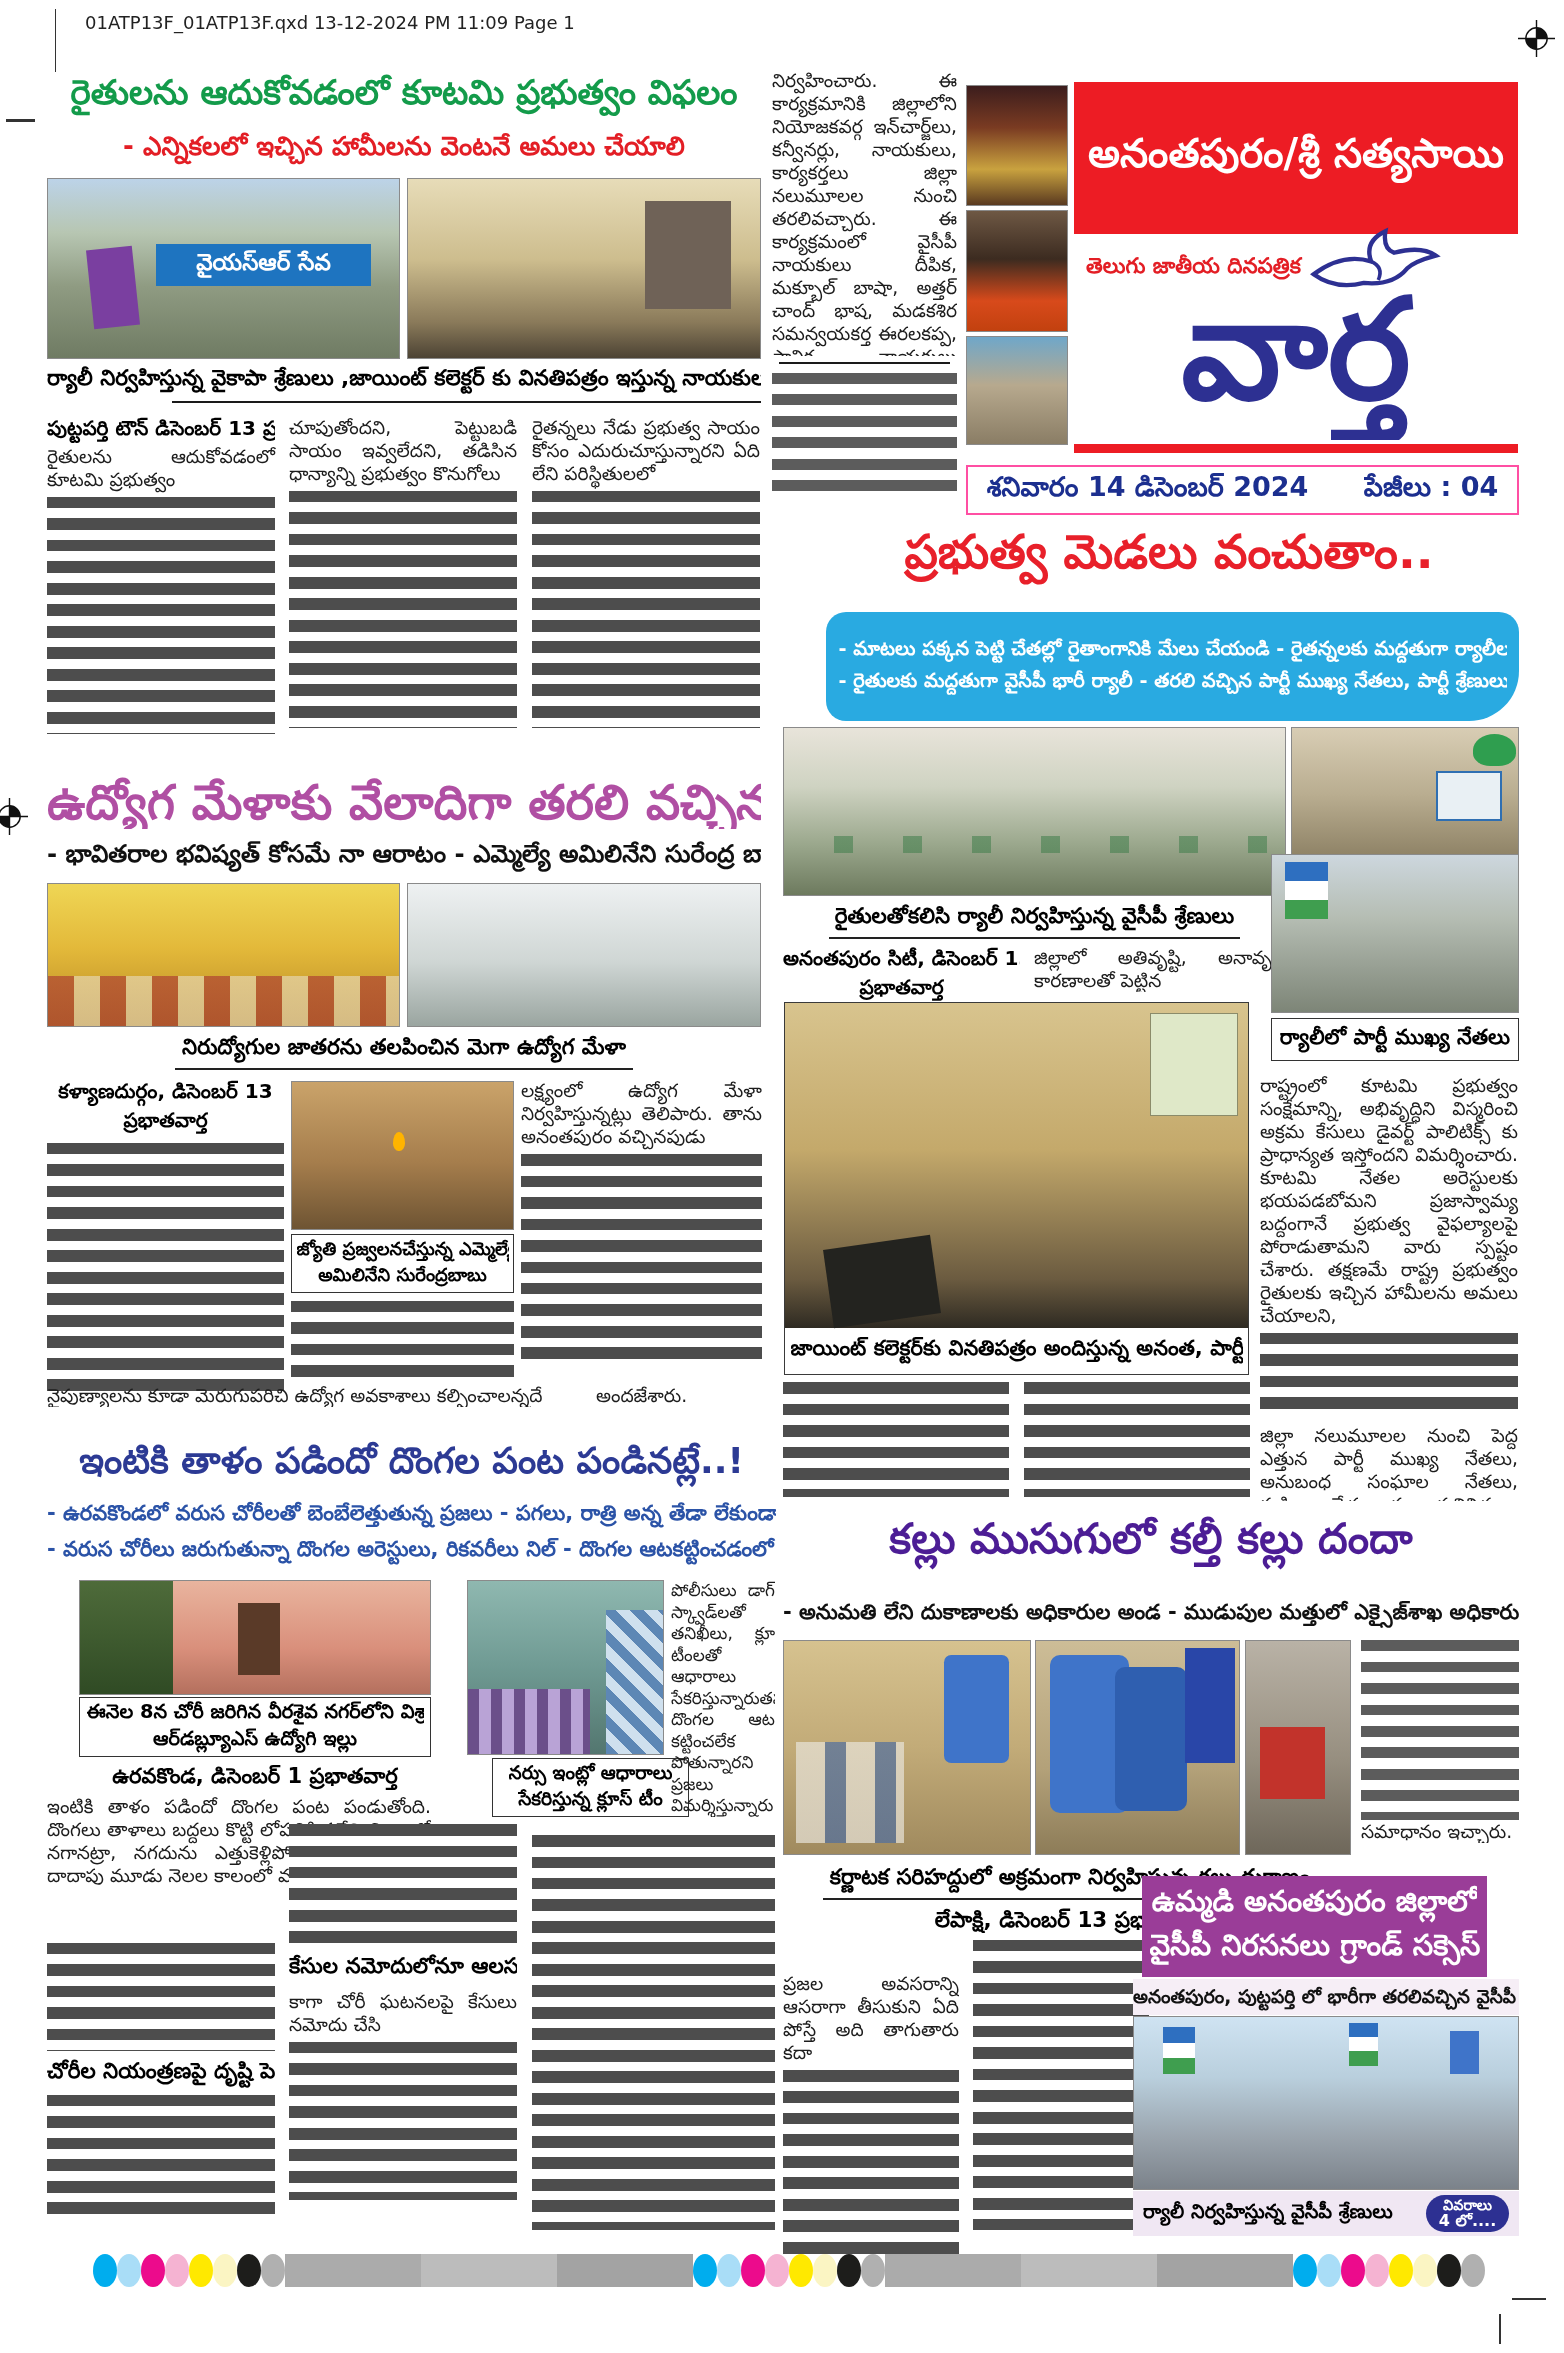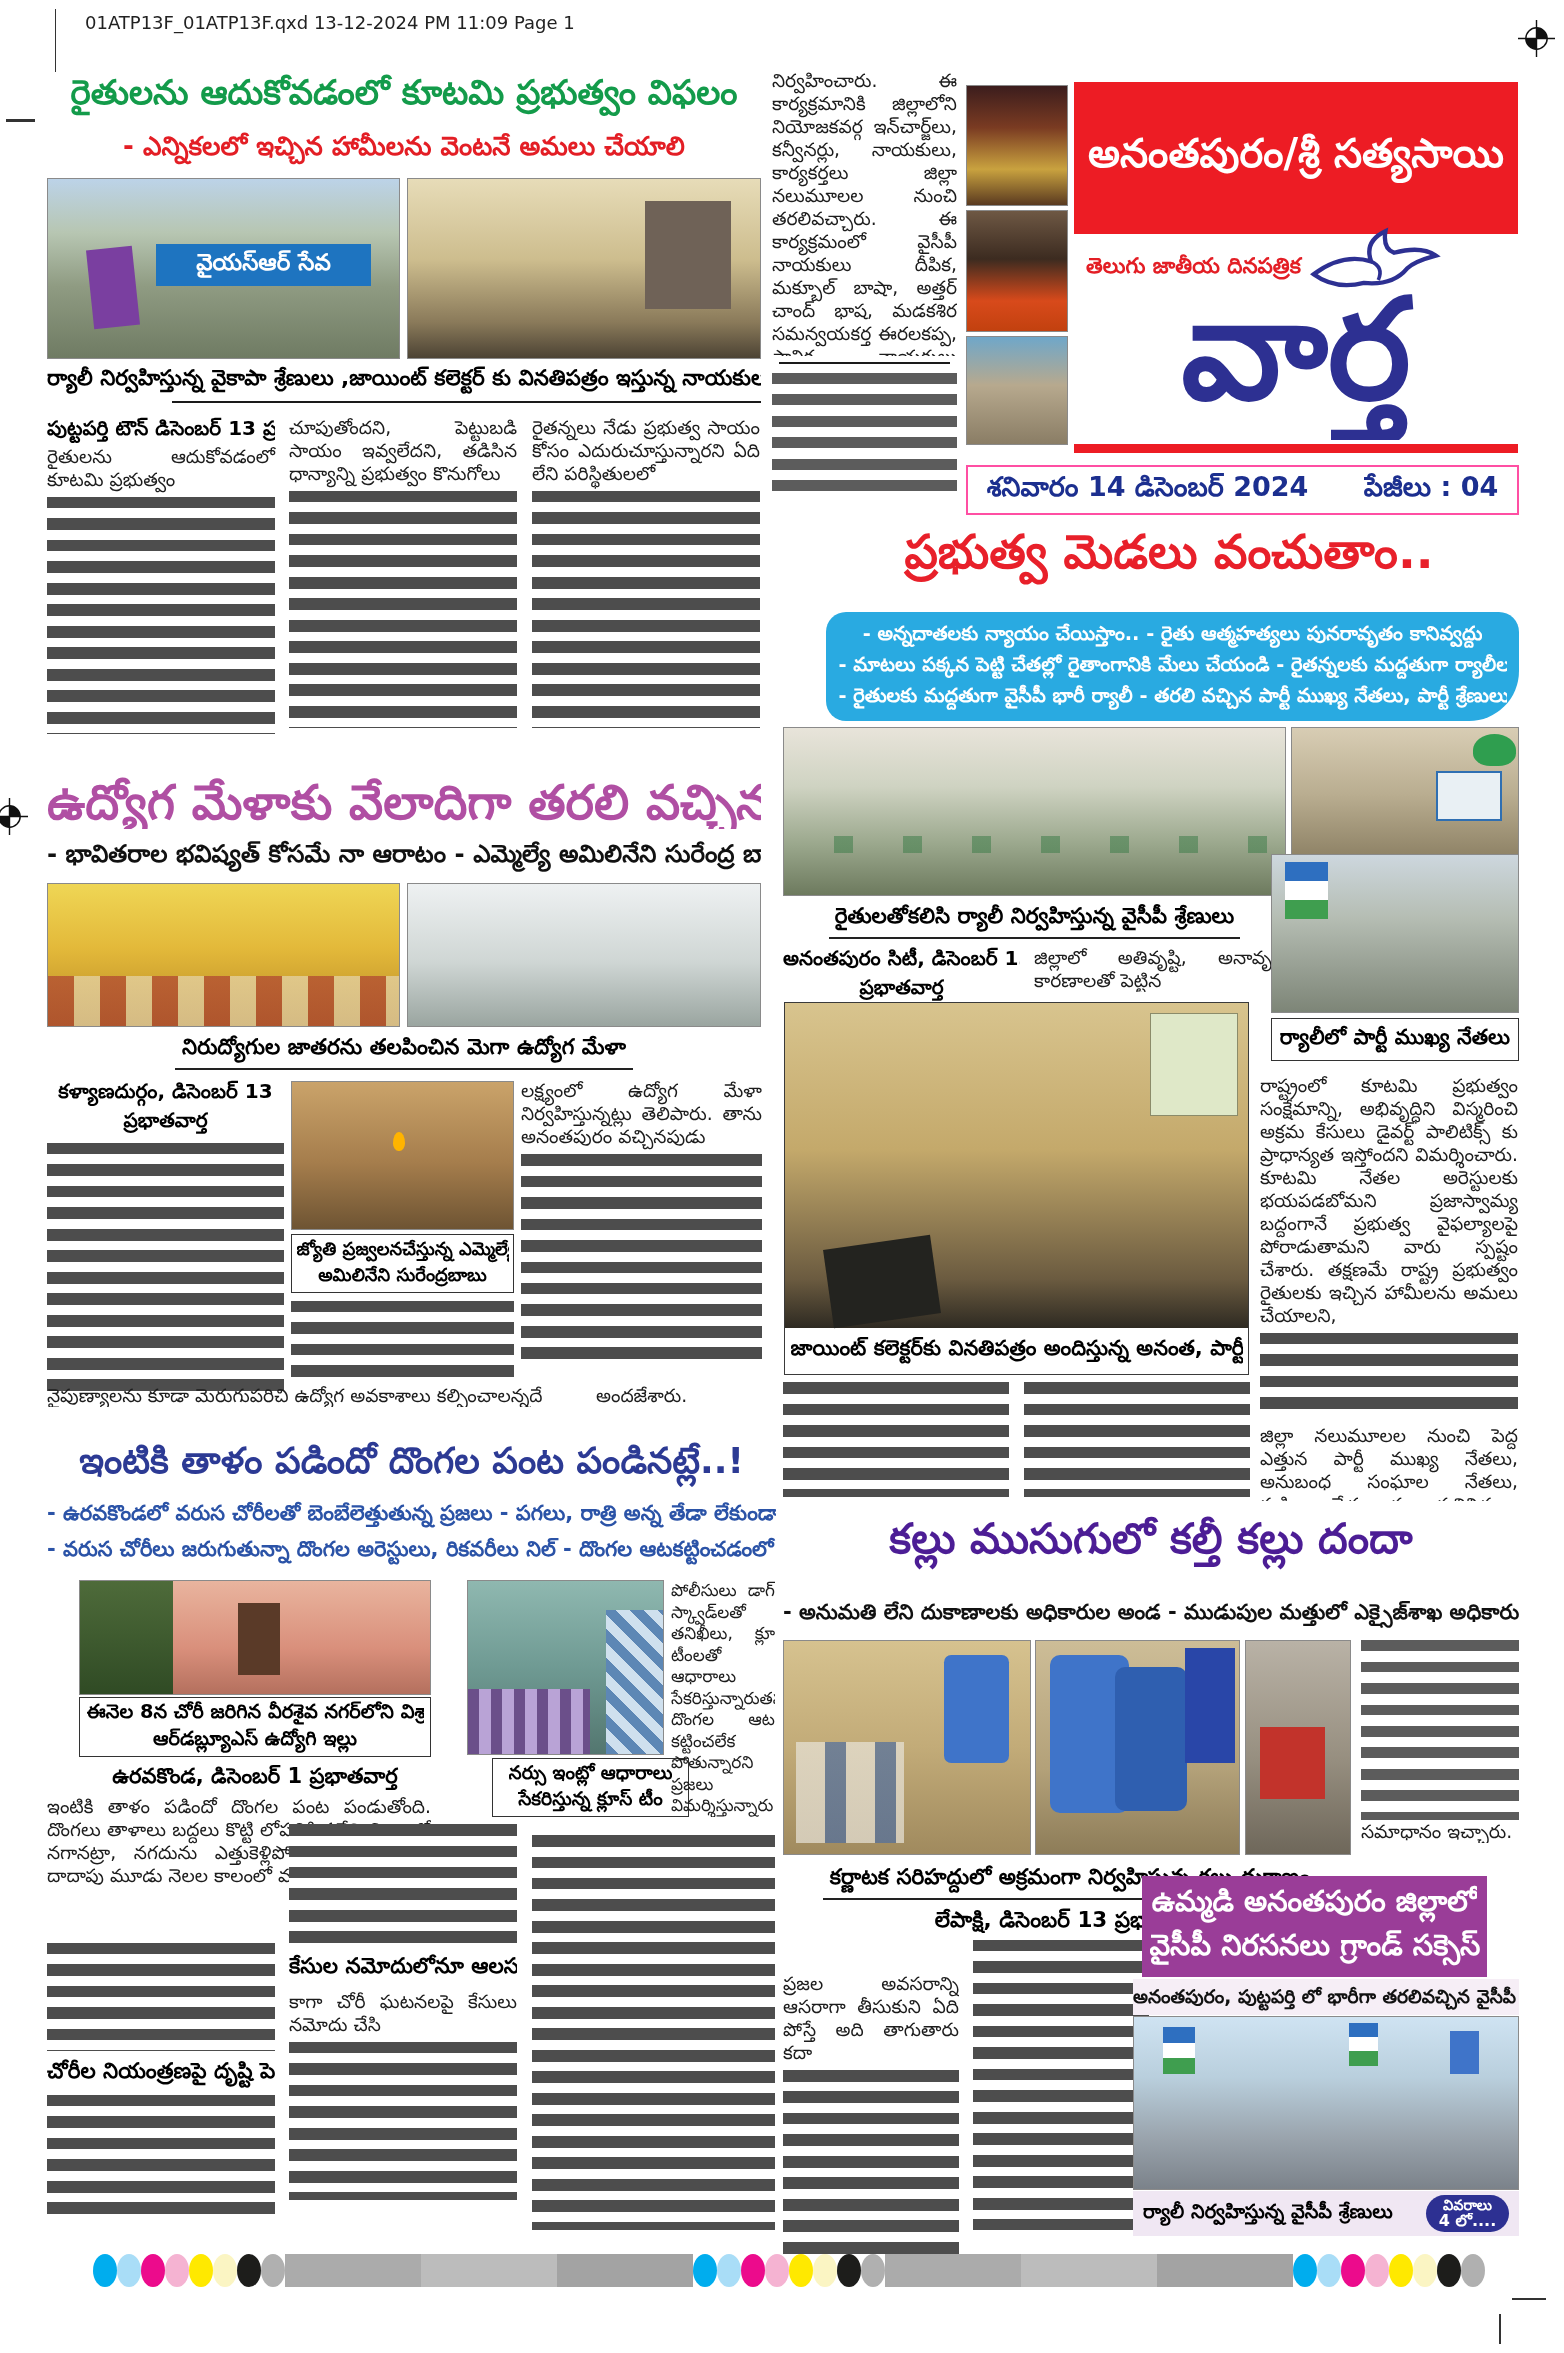--- a/index.html
+++ b/index.html
@@ -105,21 +105,20 @@
 <div class="abs" style="left:1074px;top:444px;width:444px;height:9.3px;background:#ed1c24;"></div>
 
 <div class="abs" style="left:966px;top:465px;width:553px;height:50px;border:2.9px solid #ff4fa3;box-sizing:border-box;background:#fff;display:flex;align-items:center;justify-content:space-between;padding:0 18.7px;">
   <span class="nowrap" style="font-size:27px;font-weight:700;color:#1c2f8f;max-width:345px;">శనివారం  14  డిసెంబర్  2024</span>
   <span class="nowrap" style="font-size:27px;font-weight:700;color:#1c2f8f;max-width:158px;">పేజీలు : 04</span>
 </div>
 
 <div class="abs headline nowrap center" style="left:819px;top:524px;width:700px;height:67px;font-size:47px;color:#e8202a;">ప్రభుత్వ మెడలు వంచుతాం..</div>
 
 <div class="abs" style="left:826px;top:612px;width:693px;height:109px;background:#29aae1;border-radius:20px 20px 50px 20px;display:flex;flex-direction:column;align-items:center;justify-content:center;gap:4.3px;">
-  <div class="nowrap center" style="color:#fff;font-weight:700;font-size:19.4px;max-width:668px;">- అన్నదాతలకు న్యాయం చేయిస్తాం..  - రైతు ఆత్మహత్యలు పునరావృతం కానివ్వద్దు</div>
   <div class="nowrap center" style="color:#fff;font-weight:700;font-size:19.4px;max-width:668px;">- మాటలు పక్కన పెట్టి చేతల్లో రైతాంగానికి మేలు చేయండి - రైతన్నలకు మద్దతుగా ర్యాలీలు వైసీపీ భారీ ర్యాలీలో అనంత</div>
   <div class="nowrap center" style="color:#fff;font-weight:700;font-size:19.4px;max-width:668px;">- రైతులకు మద్దతుగా వైసీపీ భారీ ర్యాలీ  - తరలి వచ్చిన పార్టీ ముఖ్య నేతలు, పార్టీ శ్రేణులు, రైతులు</div>
 </div>
 
 <div class="photo" style="left:783px;top:727px;width:503px;height:169px;background:linear-gradient(180deg,#e8e4da 0%,#cfd3c2 35%,#9aa78c 70%,#6d7a5e 100%);">
   <div class="abs" style="left:0;top:108px;width:503px;height:17px;background:repeating-linear-gradient(90deg,transparent 0 50px,#3f7d4a 50px 69px);opacity:.55;"></div>
 </div>
 <div class="photo" style="left:1291px;top:727px;width:228px;height:169px;background:linear-gradient(180deg,#d8cdb4 0%,#b9ad90 40%,#74684c 100%);">
   <div class="abs" style="left:144px;top:43px;width:62px;height:46px;background:#e9f0f4;border:2.2px solid #2f6fb2;"></div>
   <div class="abs" style="left:181px;top:5.7px;width:43px;height:32px;background:#2f9e4f;border-radius:50% 50% 40% 40%;"></div>

